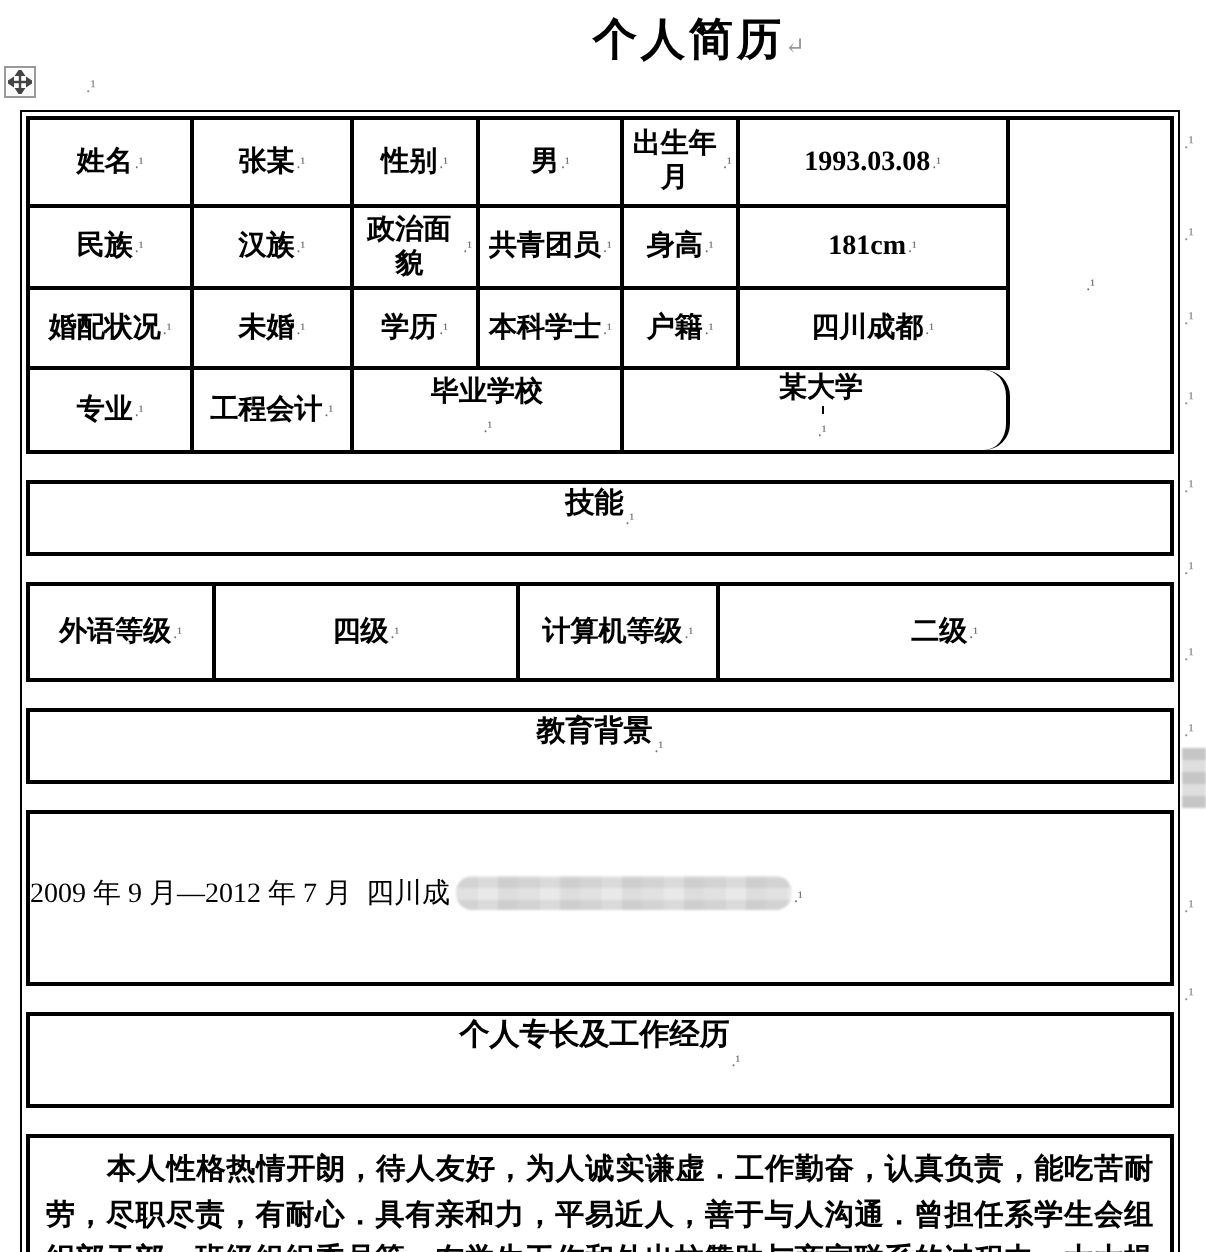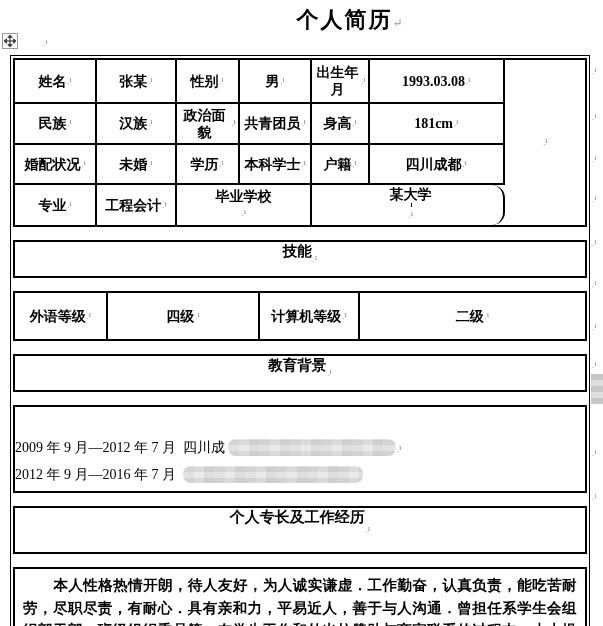--- a/index.html
+++ b/index.html
@@ -218,21 +218,20 @@
   <div class="section">
     <div class="hdr-row">
         <span>教育背景</span>
         <span class="eoc">.¹</span>
       </div>
   </div>
 
   <div class="section">
     <div class="edu-box">
       <div class="edu-line"><span>2009 年 9 月—2012 年 7 月</span>&nbsp;&nbsp;<span>四川成</span><span class="censor c1"></span><span class="eoc">.¹</span></div>
-      <div class="edu-line"><span>2012 年 9 月—2016 年 7 月</span>&nbsp;<span class="censor c2"></span></div>
     </div>
   </div>
 
   <div class="section">
     <div class="hdr-row tall">
         <span>个人专长及工作经历</span>
         <span class="eoc">.¹</span>
       </div>
   </div>
 

